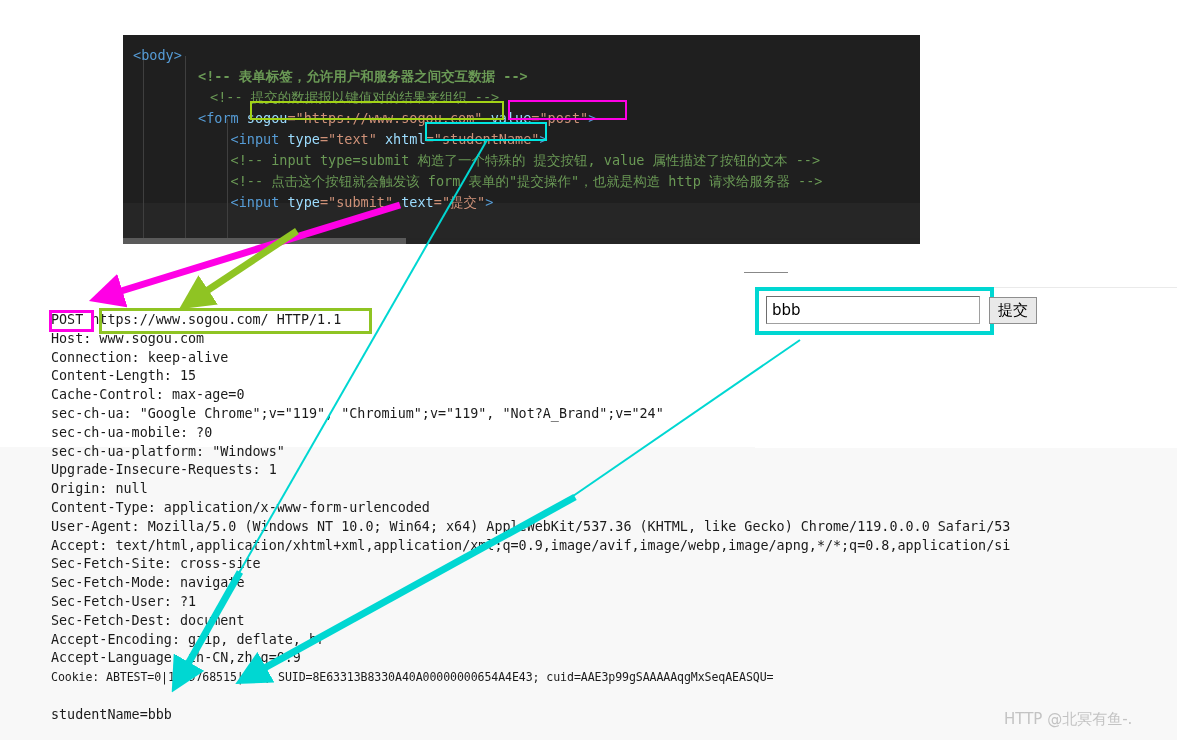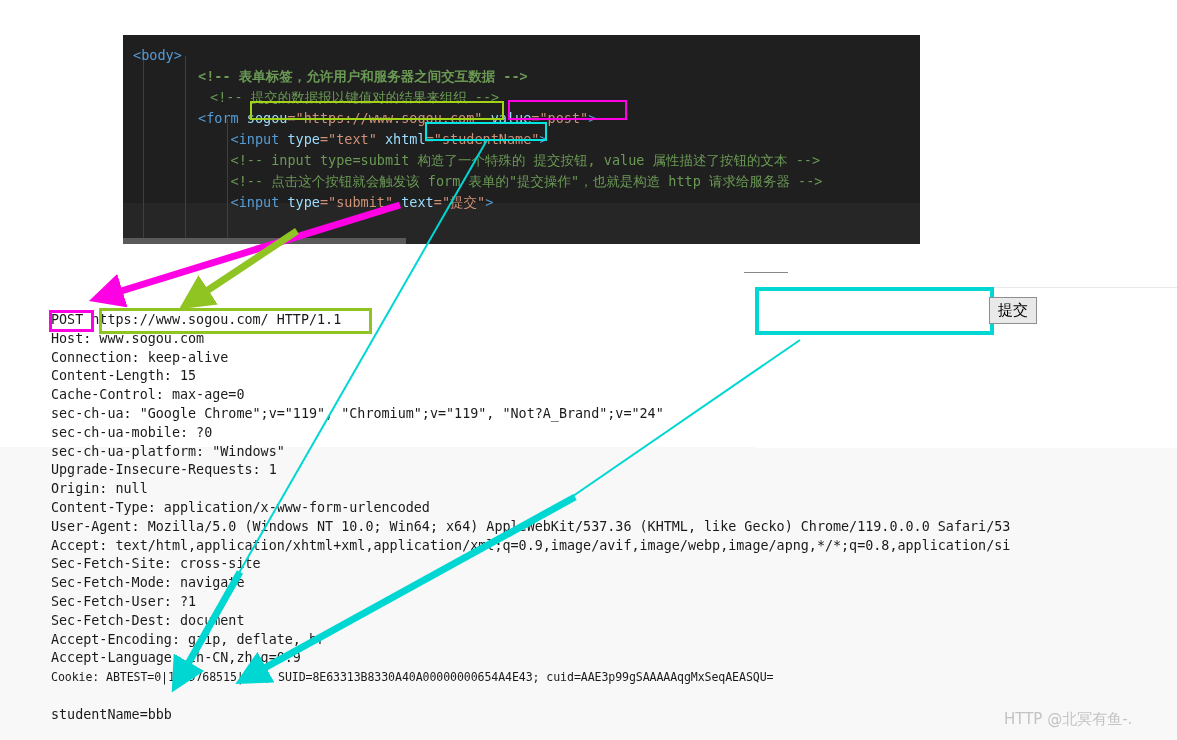--- a/index.html
+++ b/index.html
@@ -274,20 +274,21 @@
     <div class="req-spacer"></div>
     <div class="req-line">studentName=bbb</div>
   </div>
 
   <div id="box-post"></div>
   <div id="box-url"></div>
 
   <div id="form-rule"></div>
   <div id="form-area"></div>
   <div id="box-input-outer"></div>
+  <input id="text-input" type="text" value="bbb" style="">
   <div id="submit-button">提交</div>
 
   <svg id="arrows" viewBox="0 0 1177 740" xmlns="http://www.w3.org/2000/svg">
     <defs>
       <marker id="ah-magenta" markerWidth="5" markerHeight="5" refX="2.6" refY="2.5" orient="auto">
         <path d="M0,0 L5,2.5 L0,5 z" fill="#ff00e5"></path>
       </marker>
       <marker id="ah-green" markerWidth="5" markerHeight="5" refX="2.6" refY="2.5" orient="auto">
         <path d="M0,0 L5,2.5 L0,5 z" fill="#8fc423"></path>
       </marker>

